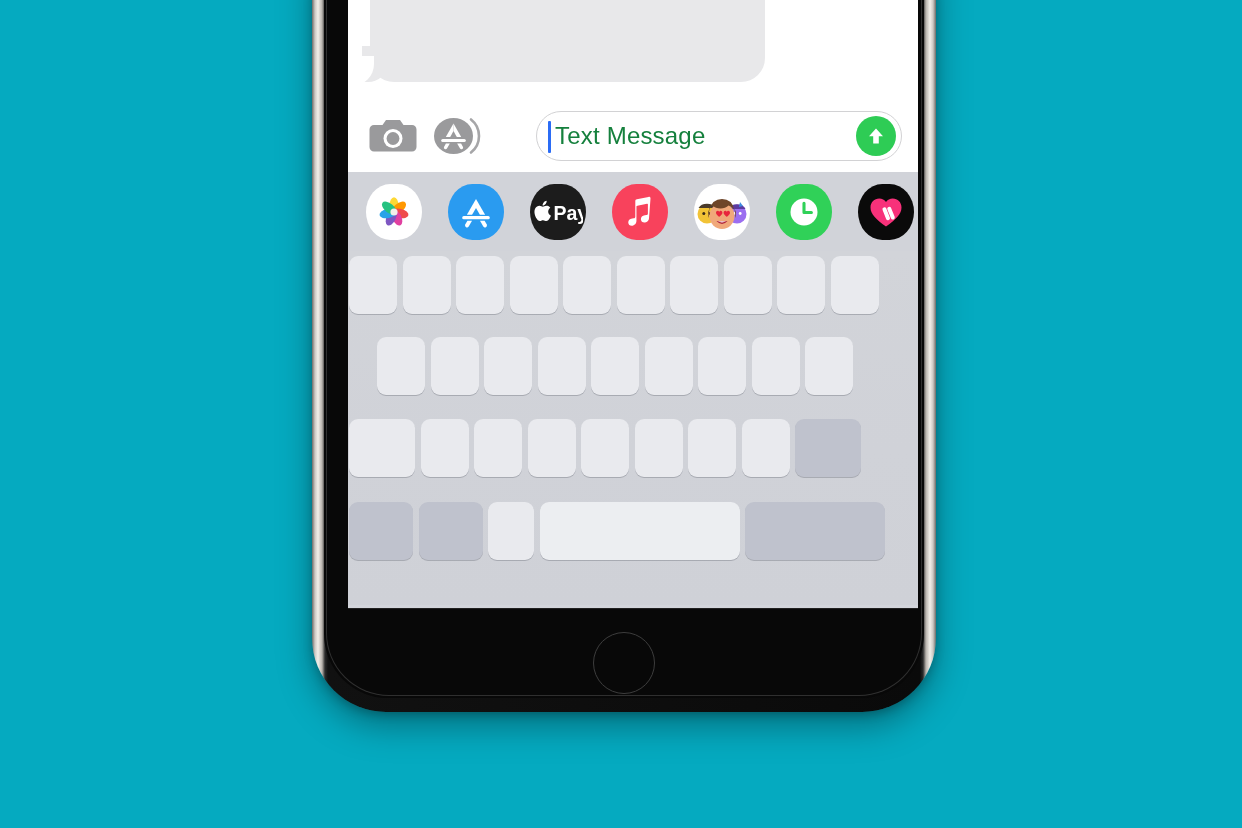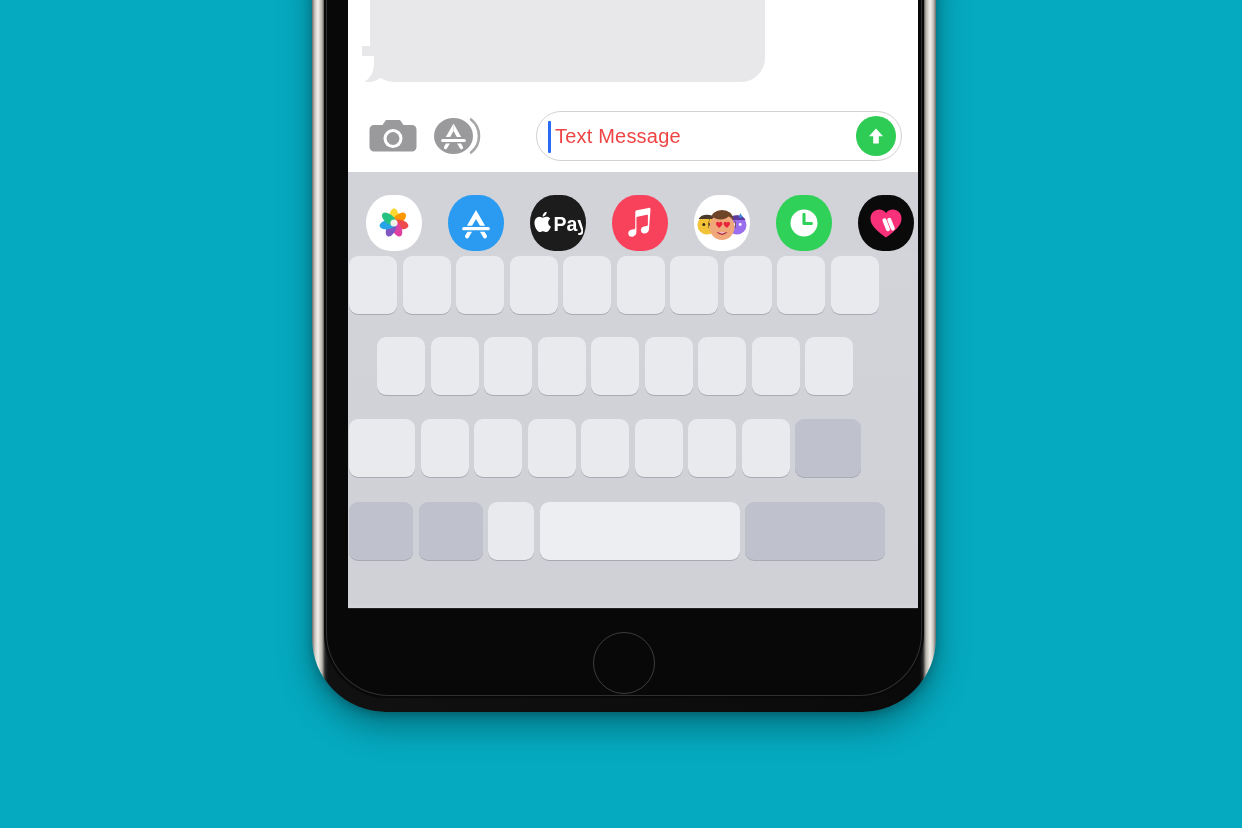--- a/index.html
+++ b/index.html
@@ -148,22 +148,22 @@
     width: 3px;
     height: 32px;
     background: #2b6cf5;
     border-radius: 1px;
   }
   #placeholder {
     position: absolute;
     left: 18px;
     top: 50%;
     transform: translateY(-50%);
-    font-size: 20px;
-    color: #ef4444;
+    font-size: 24px;
+    color: #15803d;
     letter-spacing: 0.2px;
     white-space: nowrap;
   }
   #send-btn {
     position: absolute;
     right: 5px;
     top: 50%;
     transform: translateY(-50%);
     width: 40px;
     height: 40px;
@@ -176,21 +176,21 @@
 
   
   #app-drawer {
     position: absolute;
     left: 0;
     top: 212px;
     width: 570px;
     height: 79px;
     background: #d1d3d9;
     display: flex;
-    align-items: flex-end;
+    align-items: center;
     overflow: hidden;
   }
   .app-icon {
     width: 56px;
     height: 56px;
     border-radius: 26px / 30px;
     margin-left: 26px;
     flex: 0 0 auto;
     display: flex;
     align-items: center;

